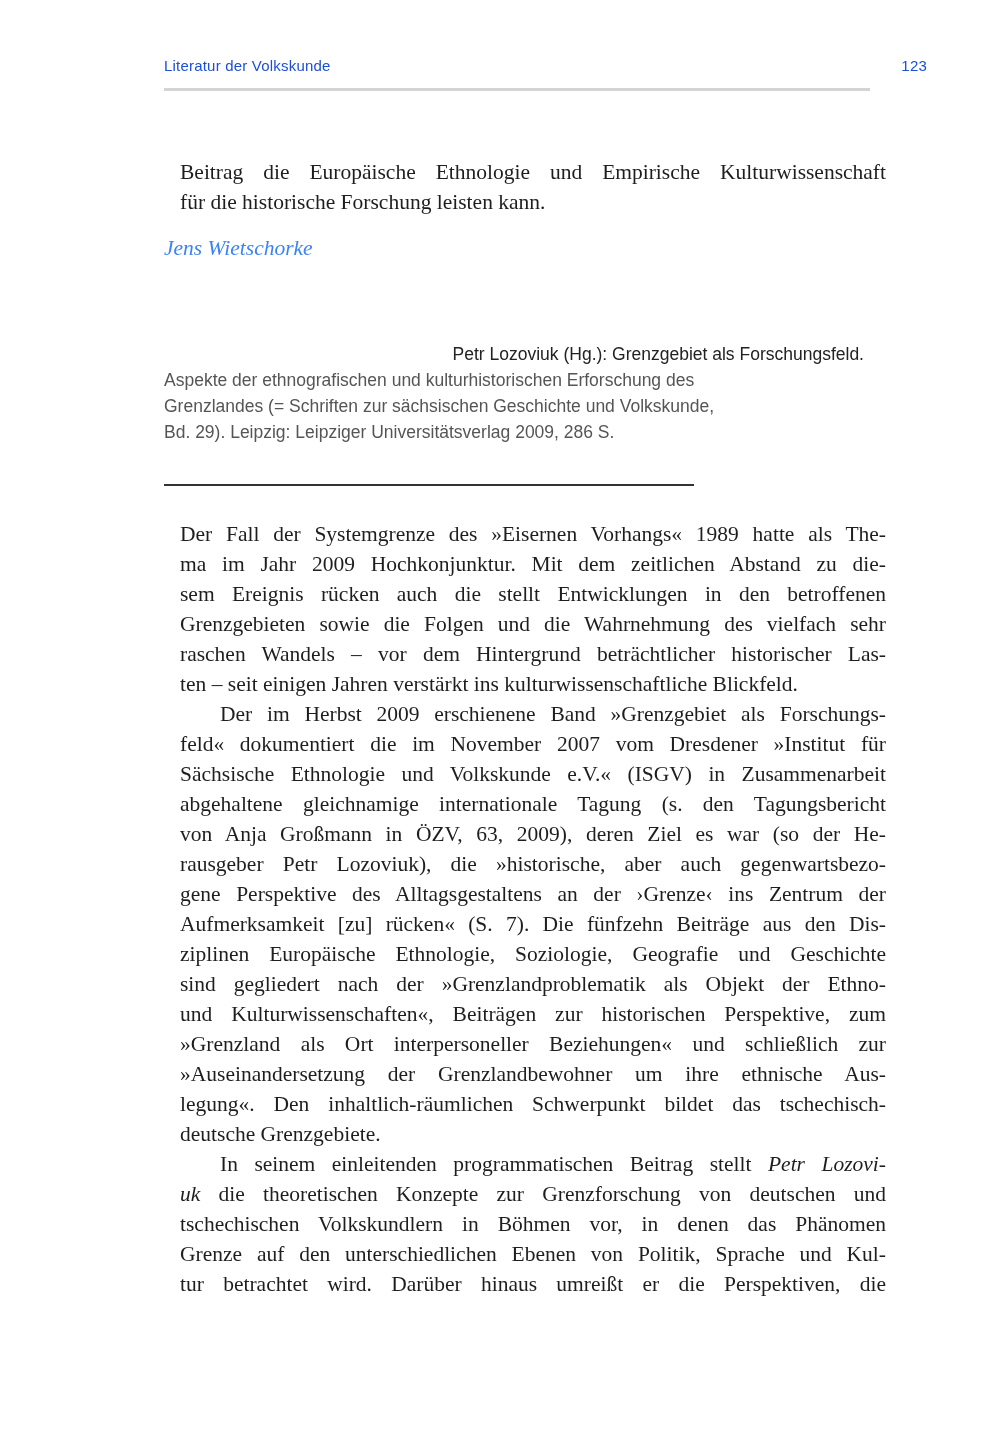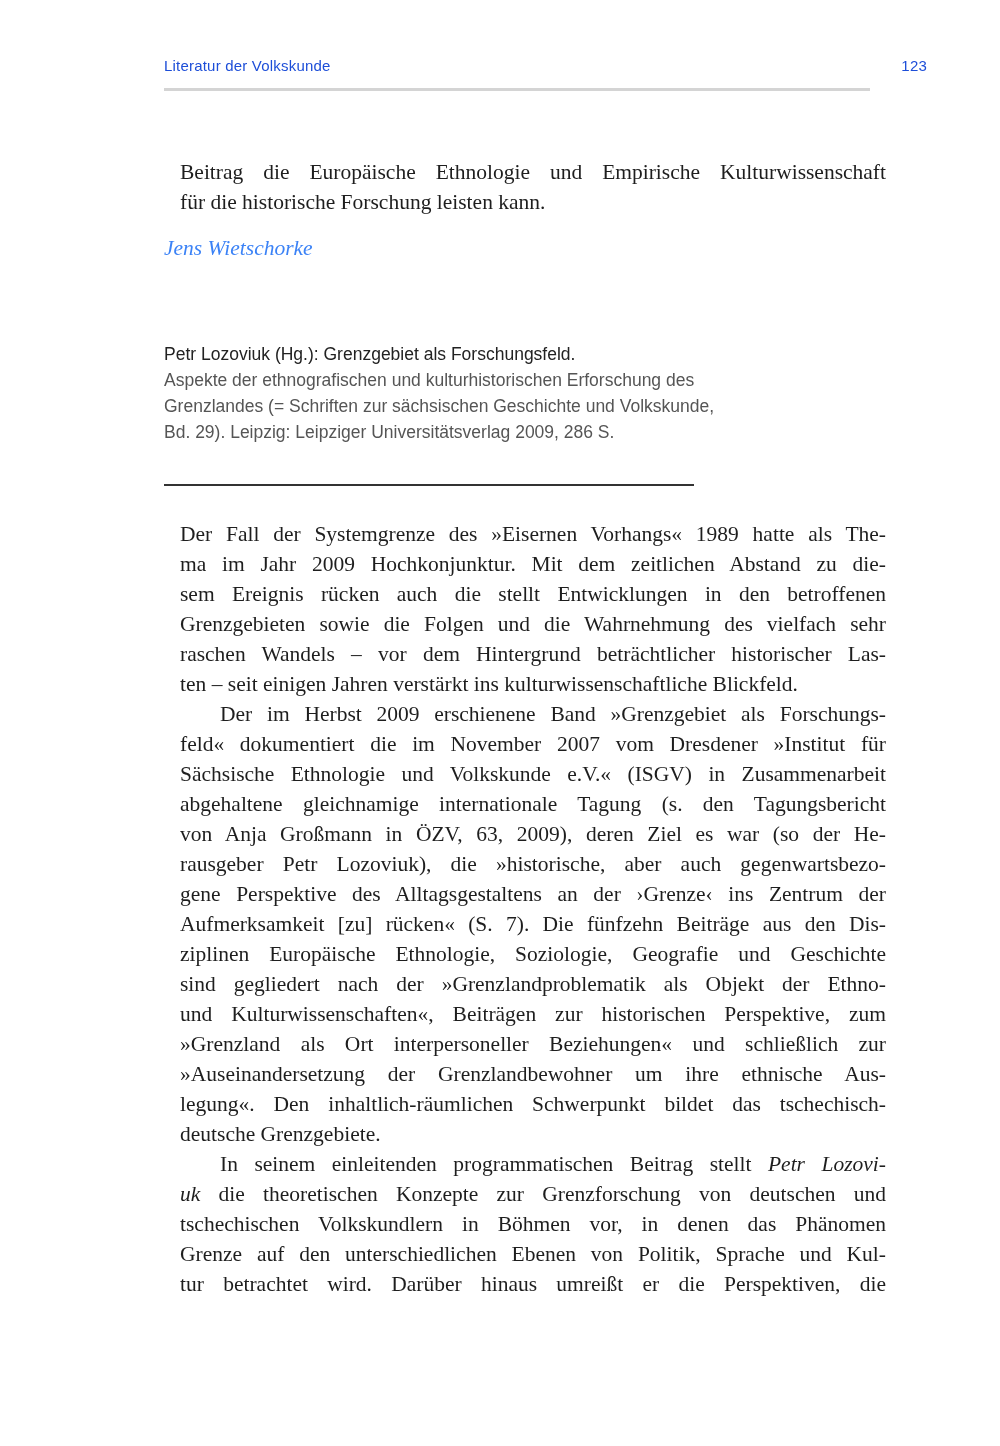--- a/index.html
+++ b/index.html
@@ -22,21 +22,21 @@
     }
     .line.last { text-align-last: left; }
     .line.indent { padding-left: 40px; }
     .intro { top: 157px; }
     .signature {
       position: absolute; left: 164px; top: 236px;
       font-family: "Liberation Serif", serif; font-style: italic; font-size: 21.5px; color: #3b82f6;
     }
     .bib { position: absolute; left: 164px; top: 341px; width: 700px;
       font-family: "Liberation Sans", sans-serif; font-size: 17.5px; line-height: 26px; color: #555; }
-    .bib .bib-title { color: #222; }
+    .bib .bib-title { color: #222; text-align: right; }
     .bib-rule { position: absolute; left: 164px; top: 484px; width: 530px; height: 2px; background: #333; }
     .main { top: 519px; }
     em { font-style: italic; }
   </style>
 </head>
 <body>
 
 <div class="running-head">
   <span>Literatur der Volkskunde</span>
   <span class="page-no">123</span>

